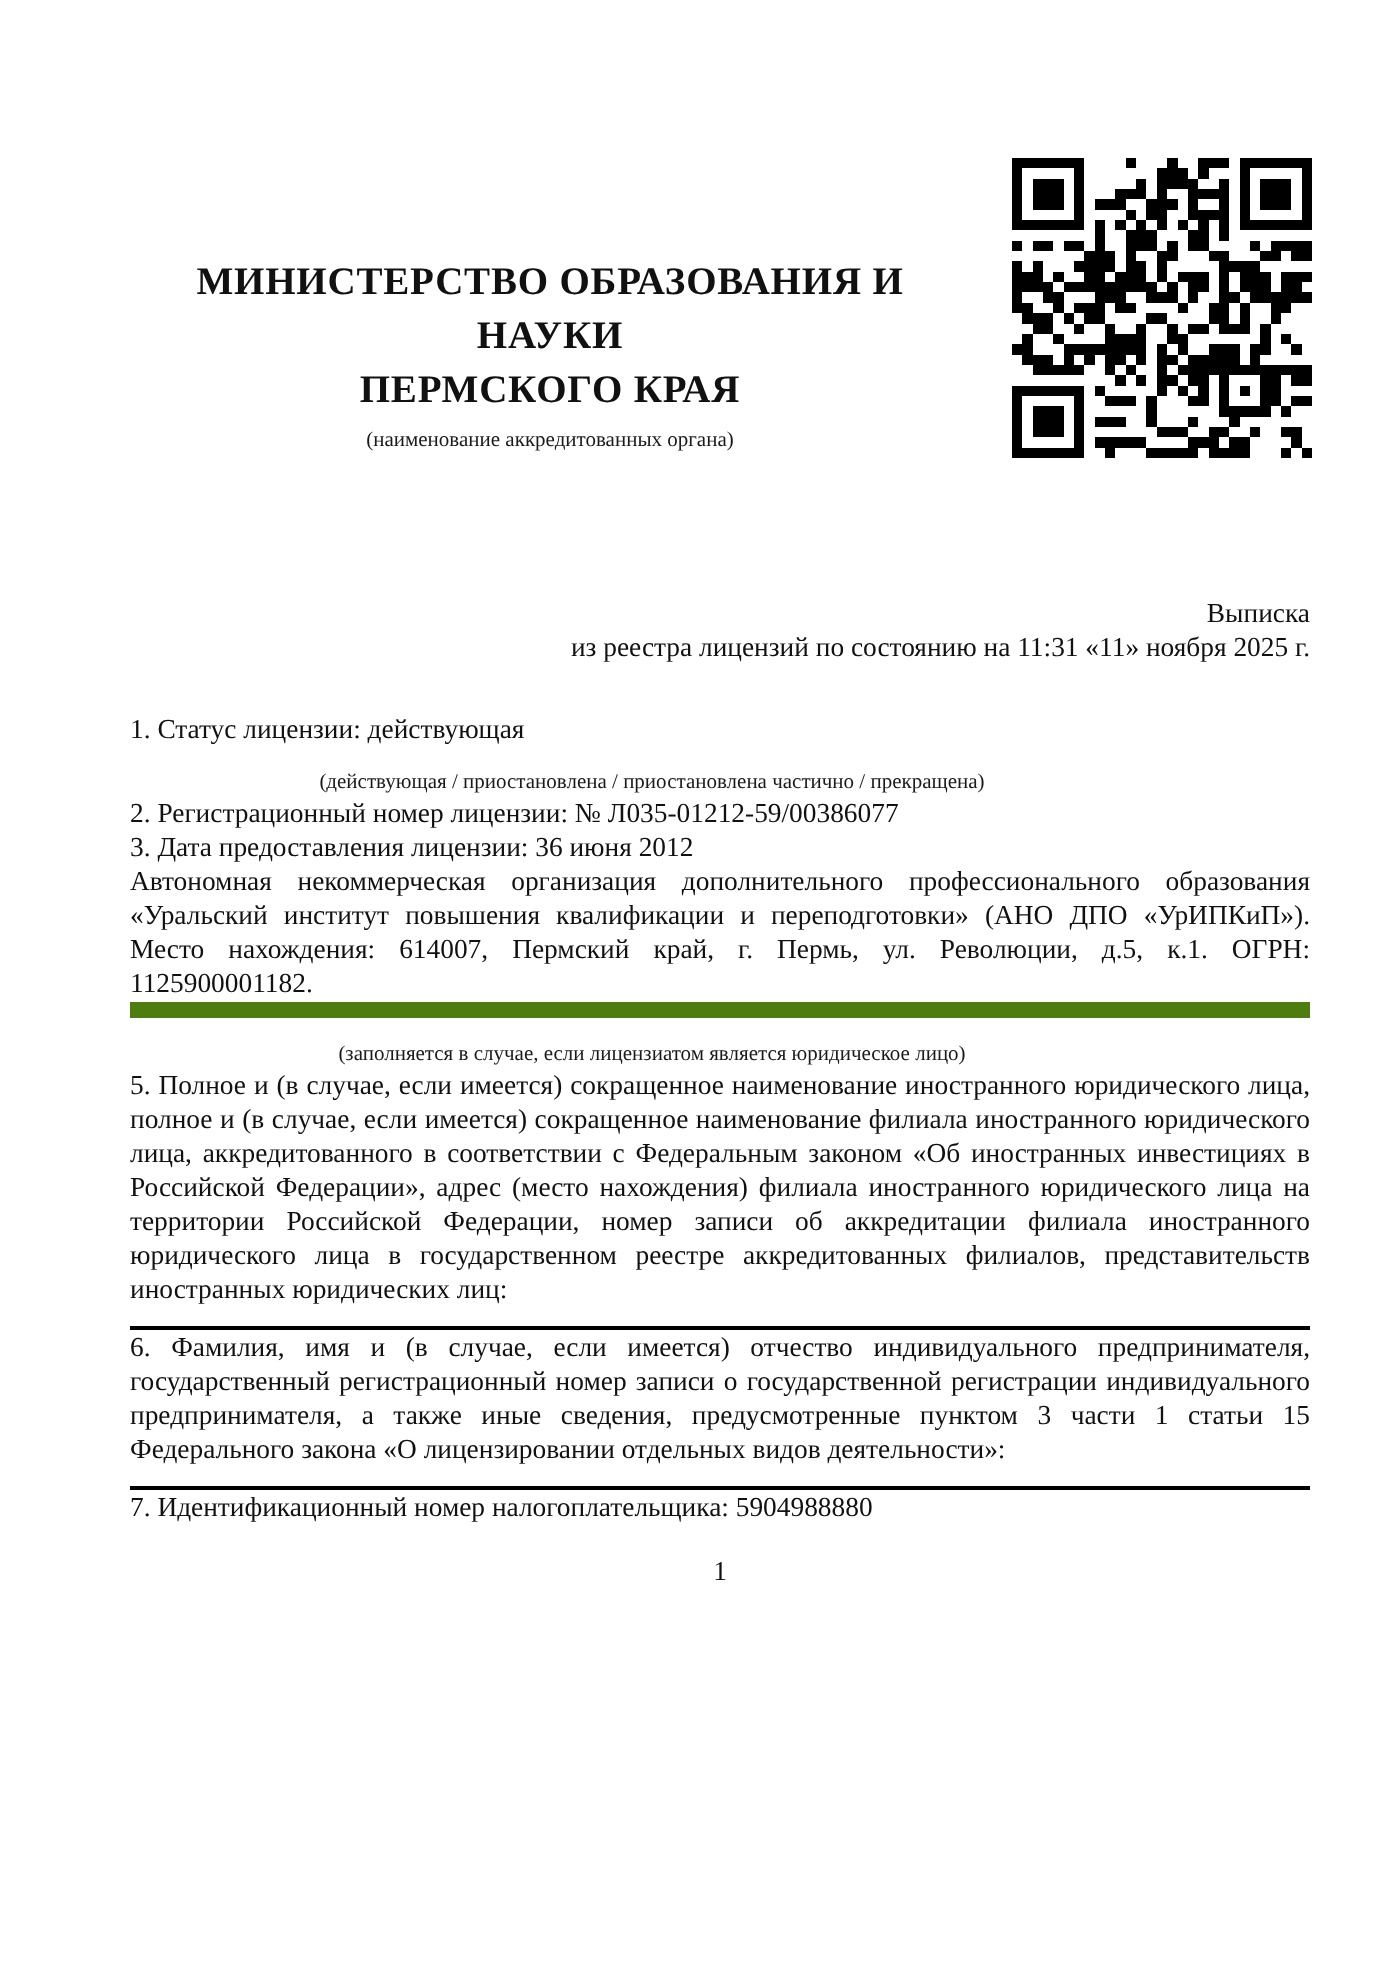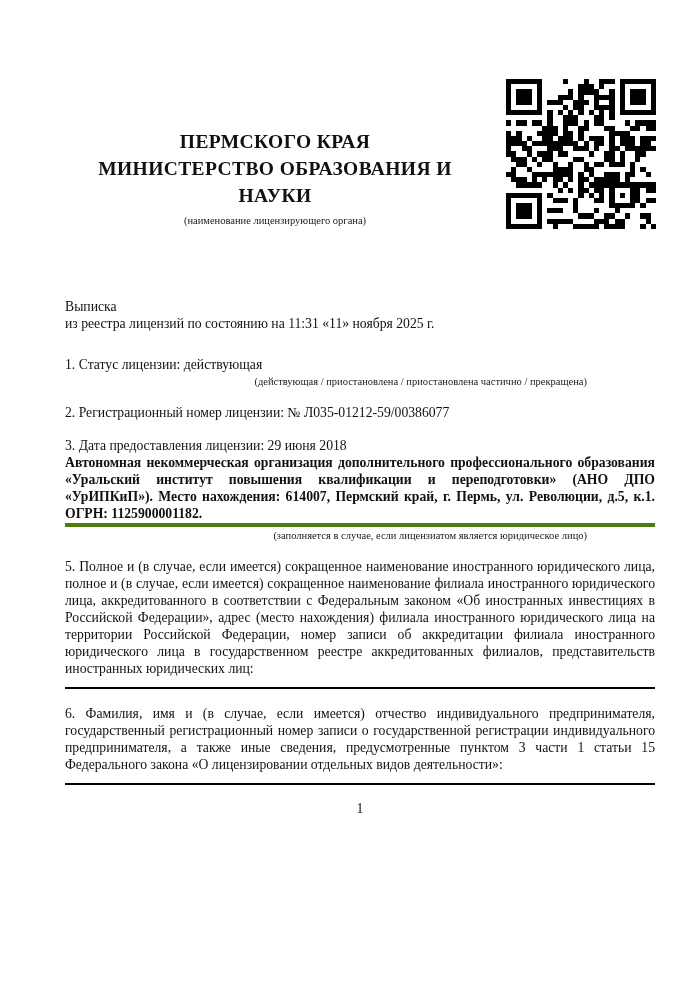--- a/index.html
+++ b/index.html
@@ -25,36 +25,36 @@
   }
   .qr{
     position:absolute;left:506px;top:79px;width:150px;height:150px;
   }
   .qr svg{display:block;width:150px;height:150px;shape-rendering:crispEdges;}
   
   .content{
     position:absolute;left:65px;top:298px;width:590px;
     font-size:13.7px;line-height:17px;
   }
-  .doc-title{text-align:left;}
+  .doc-title{text-align:right;}
   .item{
     margin:0;text-align:justify;
   }
-  .mt-item{margin-top:16px;}
+  .mt-item{}
   .mt-item1{margin-top:24px;}
   .value{margin:0;text-align:justify;}
   .field-underline{
-    border-bottom:4px solid #4d7c0f;padding-bottom:1px;font-weight:bold;
+    border-bottom:8px solid #4d7c0f;padding-bottom:1px;
   }
   .blank-field{
     height:10px;border-bottom:2px solid #000;
   }
   .caption{
-    font-size:10.5px;line-height:13px;text-align:right;
-    padding-right:68px;margin-top:2px;color:#1a1a1a;
+    font-size:10.5px;line-height:13px;text-align:center;
+    padding-right:68px;margin-top:12px;color:#1a1a1a;
   }
   .page-number{
     text-align:center;margin-top:15px;font-size:13.7px;
   }
 </style>
 </head>
 <body>
 
 <div class="page">
 
@@ -488,45 +488,46 @@
         <rect x="19" y="28" width="1" height="1" fill="#000"></rect>
         <rect x="20" y="28" width="1" height="1" fill="#000"></rect>
         <rect x="21" y="28" width="1" height="1" fill="#000"></rect>
         <rect x="22" y="28" width="1" height="1" fill="#000"></rect>
         <rect x="26" y="28" width="1" height="1" fill="#000"></rect>
         <rect x="28" y="28" width="1" height="1" fill="#000"></rect>
       </svg>
   </div>
 
   <div class="header-block">
+    <div class="org-line">МИНИСТЕРСТВО ОБРАЗОВАНИЯ И НАУКИ</div>
     <div class="org-line">ПЕРМСКОГО КРАЯ</div>
-    <div class="org-line">МИНИСТЕРСТВО ОБРАЗОВАНИЯ И НАУКИ</div>
-    <div class="org-caption">(наименование лицензирующего органа)</div>
+    <div class="org-caption">(наименование аккредитованных органа)</div>
   </div>
 
   <div class="content">
 
     <div class="doc-title">
       <div>Выписка</div>
       <div>из реестра лицензий по состоянию на 11:31 «11» ноября 2025 г.</div>
     </div>
 
     <p class="item mt-item1">1. Статус лицензии: действующая</p>
     <div class="caption">(действующая / приостановлена / приостановлена частично / прекращена)</div>
 
     <p class="item mt-item">2. Регистрационный номер лицензии: № Л035-01212-59/00386077</p>
 
-    <p class="item mt-item">3. Дата предоставления лицензии: 29 июня 2018</p>
+    <p class="item mt-item">3. Дата предоставления лицензии: 36 июня 2012</p>
 
     <p class="value field-underline">Автономная некоммерческая организация дополнительного профессионального образования «Уральский институт повышения квалификации и переподготовки» (АНО ДПО «УрИПКиП»). Место нахождения: 614007, Пермский край, г. Пермь, ул. Революции, д.5, к.1. ОГРН: 1125900001182.</p>
     <div class="caption">(заполняется в случае, если лицензиатом является юридическое лицо)</div>
 
     <p class="item mt-item">5. Полное и (в случае, если имеется) сокращенное наименование иностранного юридического лица, полное и (в случае, если имеется) сокращенное наименование филиала иностранного юридического лица, аккредитованного в соответствии с Федеральным законом «Об иностранных инвестициях в Российской Федерации», адрес (место нахождения) филиала иностранного юридического лица на территории Российской Федерации, номер записи об аккредитации филиала иностранного юридического лица в государственном реестре аккредитованных филиалов, представительств иностранных юридических лиц:</p>
     <div class="blank-field"></div>
 
     <p class="item mt-item">6. Фамилия, имя и (в случае, если имеется) отчество индивидуального предпринимателя, государственный регистрационный номер записи о государственной регистрации индивидуального предпринимателя, а также иные сведения, предусмотренные пунктом 3 части 1 статьи 15 Федерального закона «О лицензировании отдельных видов деятельности»:</p>
     <div class="blank-field"></div>
 
+    <p class="item mt-item">7. Идентификационный номер налогоплательщика: 5904988880</p>
 
     <div class="page-number">1</div>
   </div>
 
 </div>
 
 </body></html>

